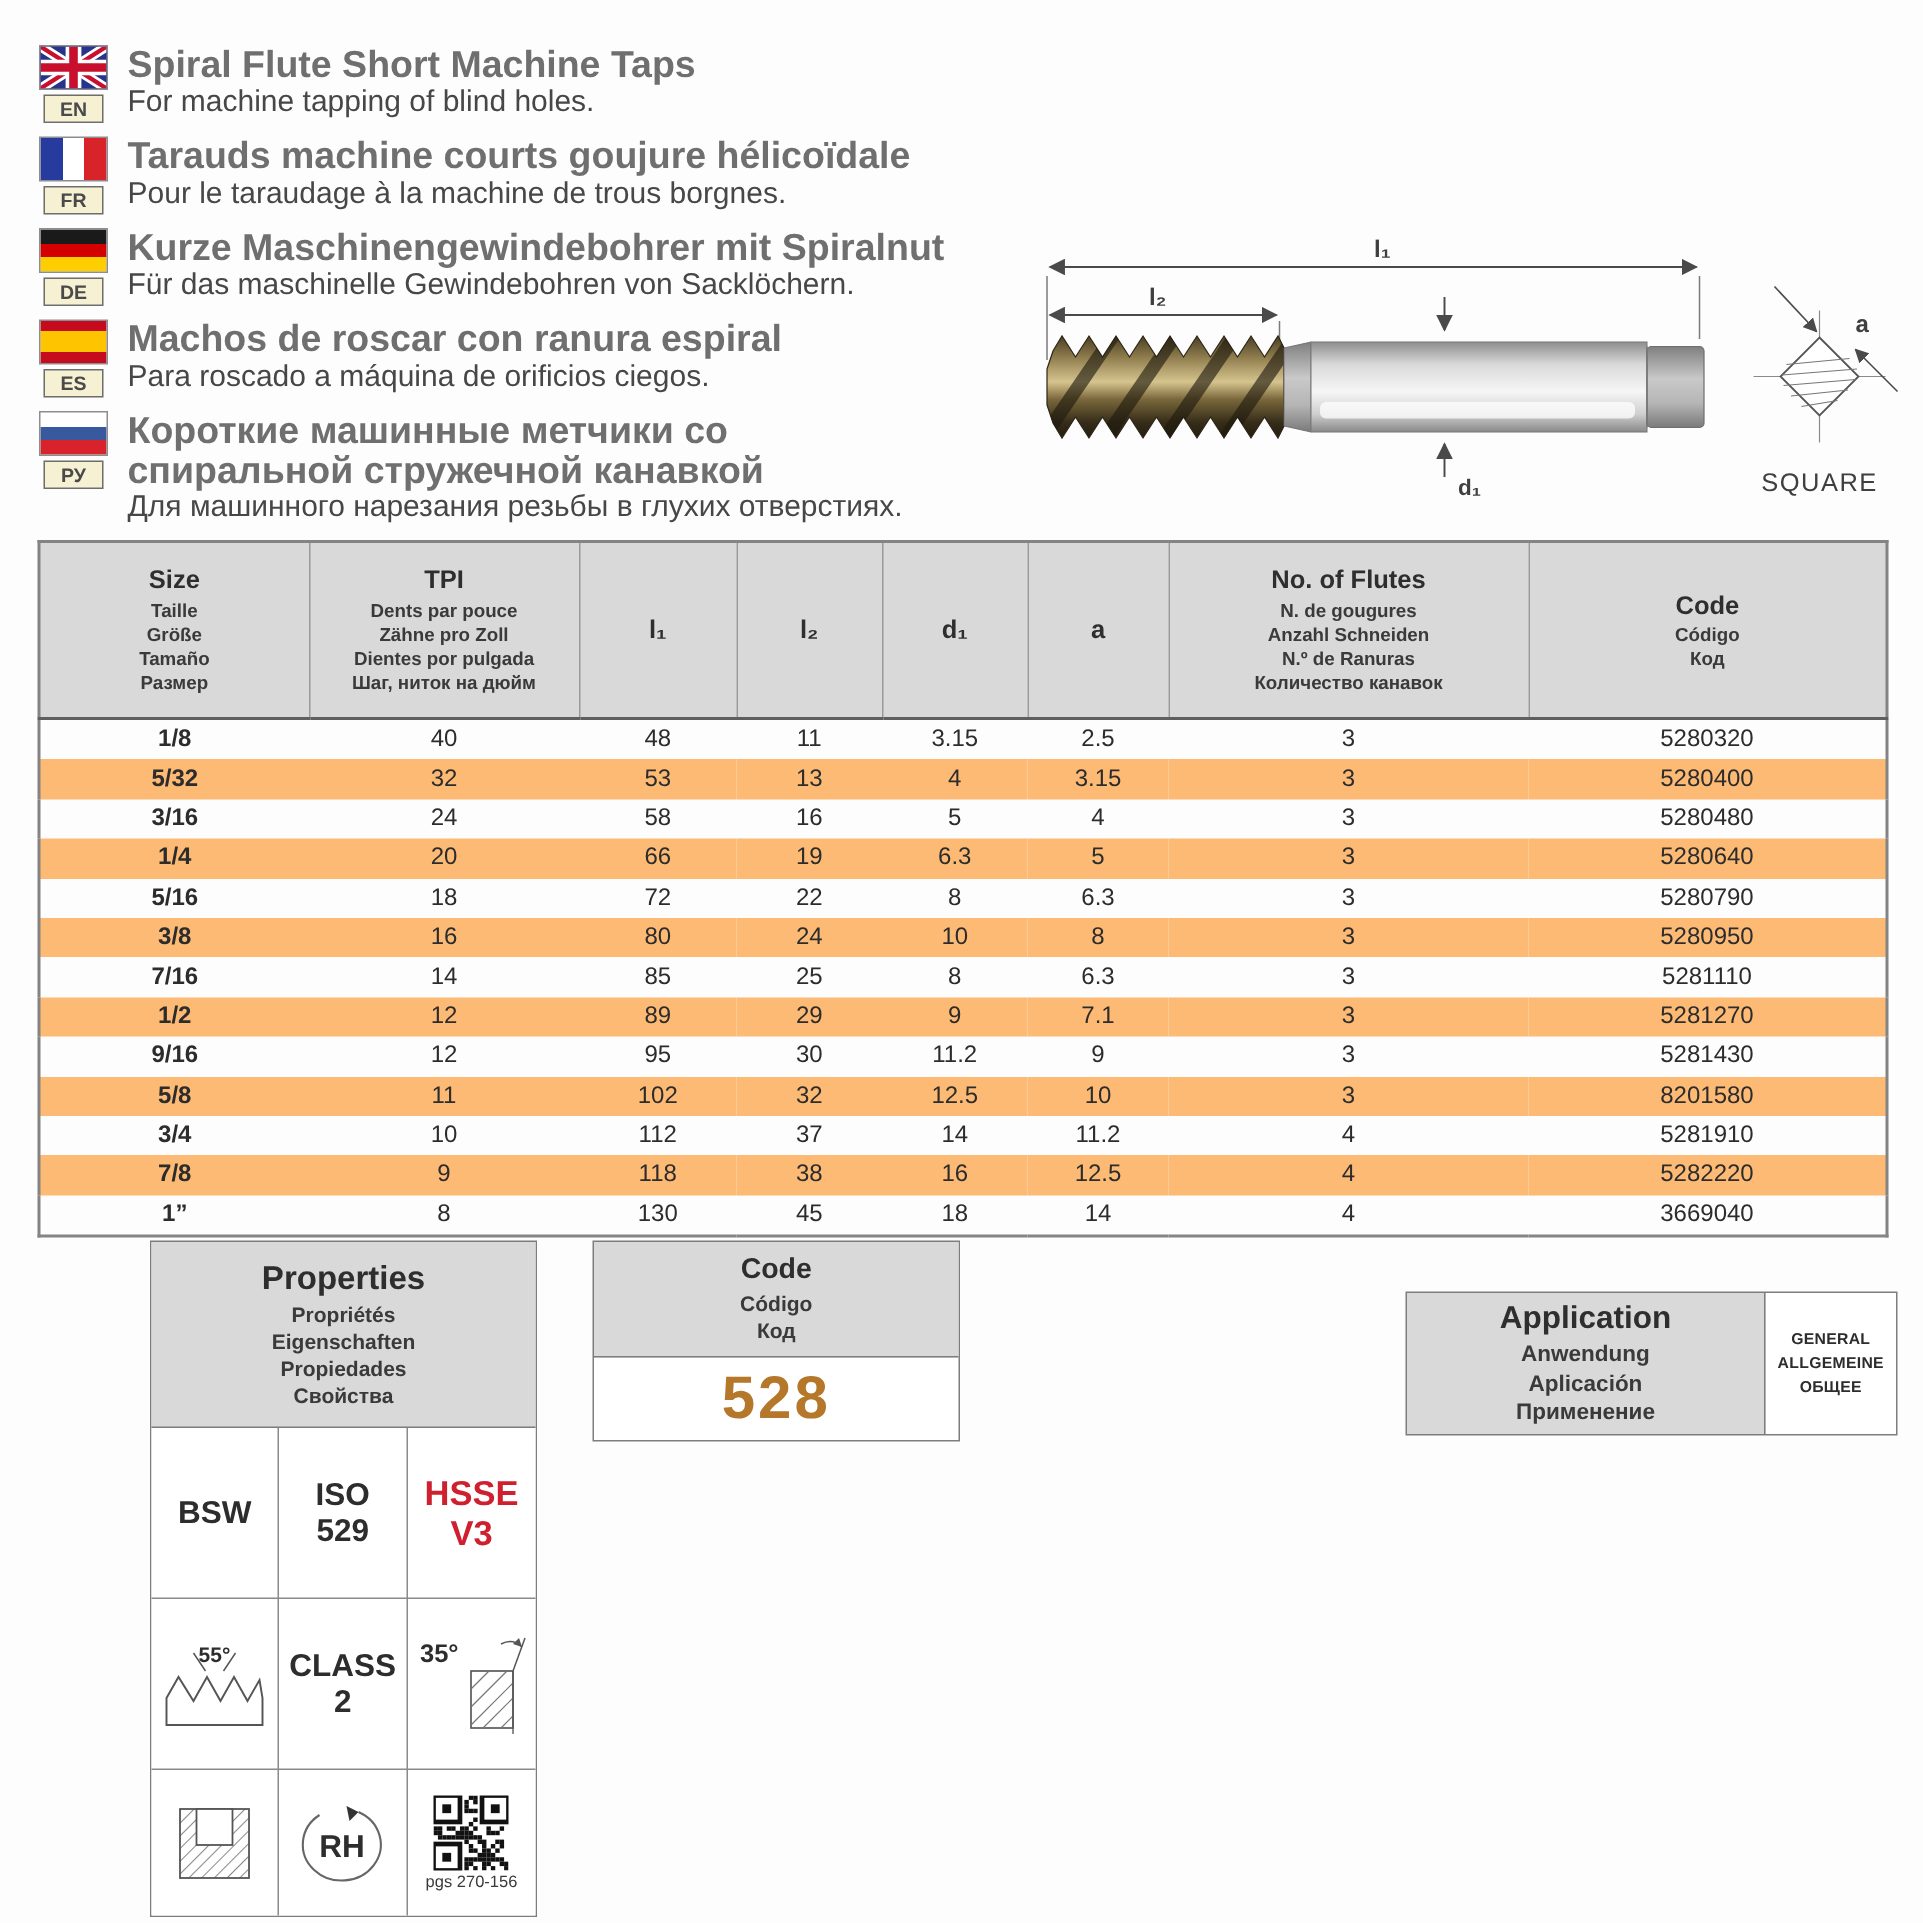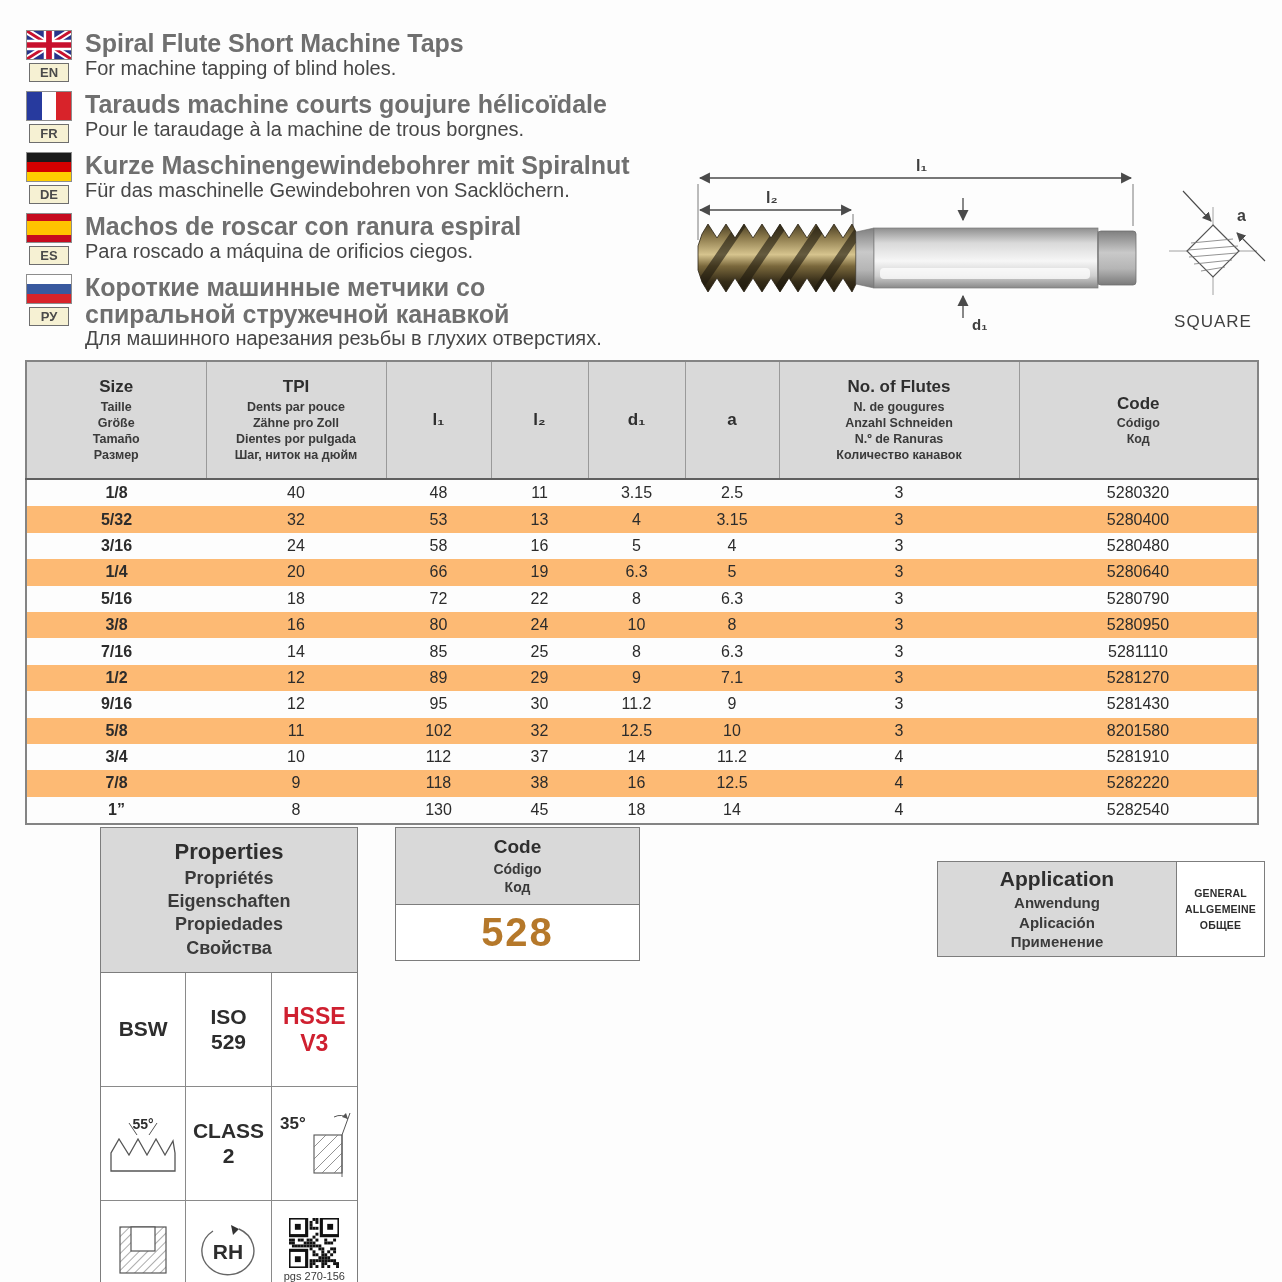--- a/index.html
+++ b/index.html
@@ -36,21 +36,21 @@
   .h-subs{font-size:12.5px;font-weight:bold;color:#3a3a3a;line-height:1.3;white-space:pre-line;margin-top:1px;}
   .h-dim{font-size:17px;font-weight:bold;color:#2e2e2e;}
   .spec-table tbody td{height:26.4px;text-align:center;font-size:16px;color:#2c2c2c;padding:0;line-height:1;}
   .spec-table tbody td.size-col{font-weight:bold;}
   .spec-table tbody tr.alt{background:#fdba74;border-radius:11px;}
 
   
   .props-box{position:absolute;left:100px;top:827px;width:258px;border:1.5px solid #7d7d7d;box-sizing:border-box;background:#fff;}
   .props-header{background:#d9d9d9;border-bottom:1.5px solid #7d7d7d;text-align:center;padding:10px 4px 12px 4px;}
   .props-header .h-main{font-size:22px;}
-  .props-header .h-subs{font-size:18px;text-align:center;}
+  .props-header .h-subs{font-size:14px;text-align:center;}
   .props-grid{display:grid;grid-template-columns:1fr 1fr 1fr;}
   .props-cell{border-right:1.5px solid #8a8a8a;border-bottom:1.5px solid #8a8a8a;display:flex;flex-direction:column;
     align-items:center;justify-content:center;height:114px;box-sizing:border-box;background:#fff;}
   .props-cell:nth-child(3n){border-right:none;}
   .props-cell.last-row{border-bottom:none;height:97px;}
   .cell-text{font-size:21px;font-weight:bold;color:#2d2d2d;text-align:center;line-height:1.15;white-space:pre-line;}
   .cell-text.red{color:#cf2030;font-size:23px;}
   .qr-caption{font-size:11px;color:#3a3a3a;margin-top:2px;}
 
   .code-box{position:absolute;left:395px;top:827px;width:245px;border:1.5px solid #7d7d7d;box-sizing:border-box;background:#fff;}
@@ -397,21 +397,21 @@
           <td>5282220</td>
         </tr>
         <tr>
           <td class="size-col">1”</td>
           <td>8</td>
           <td>130</td>
           <td>45</td>
           <td>18</td>
           <td>14</td>
           <td>4</td>
-          <td>5282540</td>
+          <td>3669040</td>
         </tr>
       </tbody>
   </table>
 
   <div class="props-box">
     <div class="props-header">
       <div class="h-main">Properties</div>
       <div class="h-subs">Propriétés
 Eigenschaften
 Propiedades

